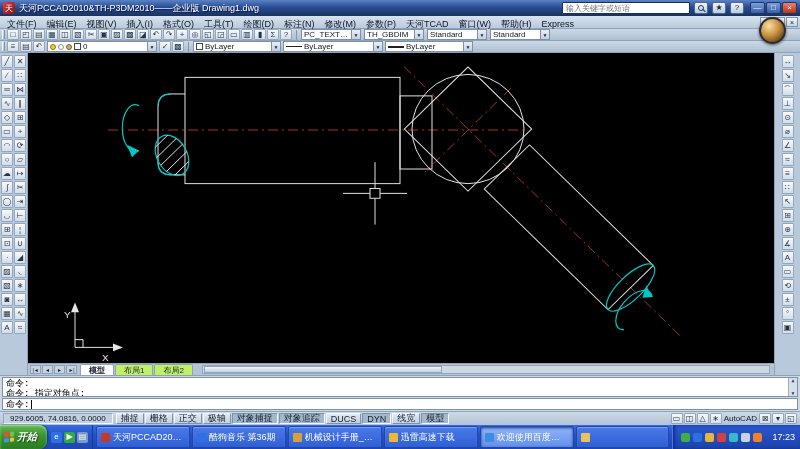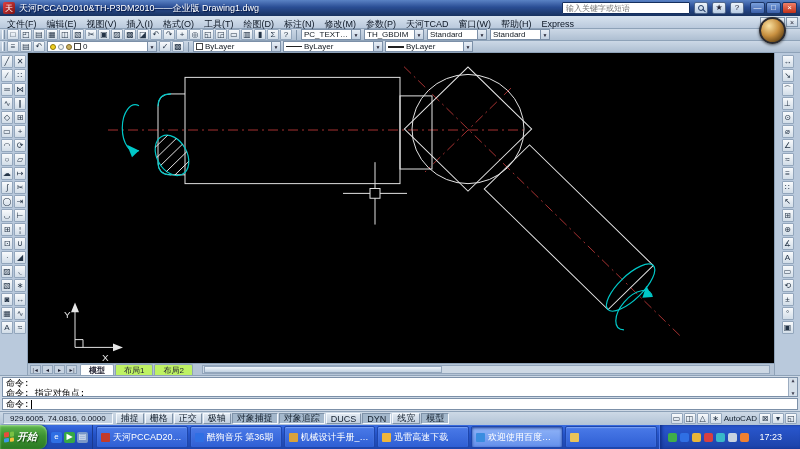--- a/index.html
+++ b/index.html
@@ -105,21 +105,21 @@
   .win-flag i{display:block;border-radius:1px;}
   .win-flag i:nth-child(1){background:#e84c3c;} .win-flag i:nth-child(2){background:#7ac143;}
   .win-flag i:nth-child(3){background:#3a9ae8;} .win-flag i:nth-child(4){background:#f5c03a;}
   .quick-launch{flex:none;display:flex;align-items:center;gap:2px;padding:0 4px;border-right:1px solid #1a3a90;}
   .ql-icon{width:11px;height:11px;border-radius:2px;font-size:8px;line-height:1;color:#fff;display:flex;align-items:center;justify-content:center;background:var(--c,#4a7ae8);}
   .tasks{flex:1;display:flex;gap:2px;padding:1px 3px;min-width:0;align-items:stretch;}
   .task{flex:1;max-width:108px;min-width:14px;display:flex;align-items:center;gap:3px;padding:0 4px;background:linear-gradient(#4a7ae8,#2f5fd4);border:1px solid #1e46ac;border-radius:2px;color:#fff;font-size:9px;box-shadow:inset 0 1px 1px #7aa2f4;overflow:hidden;}
   .task.active{background:linear-gradient(#90b4f8,#6490ec);box-shadow:inset 0 1px 3px #1e3c90;color:#fff;}
   .task-icon{width:9px;height:9px;border-radius:1px;background:var(--c,#ccc);flex:none;display:block;}
   .task-label{white-space:nowrap;overflow:hidden;text-overflow:ellipsis;}
-  .tray{flex:none;display:flex;align-items:center;gap:7px;padding:0 18px 0 8px;background:linear-gradient(#2a58d0,#1c42a8);border-left:1px solid #4a76e8;box-shadow:inset 2px 0 3px #12308a;text-align:center;}
+  .tray{flex:none;display:flex;align-items:center;gap:7px;padding:0 5px 0 8px;background:linear-gradient(#2a58d0,#1c42a8);border-left:1px solid #4a76e8;box-shadow:inset 2px 0 3px #12308a;text-align:center;}
   .tray-icons{display:flex;gap:3px;align-items:center;}
   .tray-icon{width:9px;height:9px;border-radius:2px;background:var(--c,#ccc);display:block;}
   .clock{color:#fff;font-size:9px;padding-left:3px;white-space:nowrap;}
 
   
   .float-badge{position:absolute;top:17px;right:14px;width:27px;height:27px;border-radius:50%;z-index:40;
     background:radial-gradient(circle at 35% 30%, #f8e0a0, #c89040 45%, #6a4818 80%, #352408);
     border:2px solid #2a2a30;box-shadow:0 1px 3px rgba(0,0,0,.6);}
 </style>
 </head>

